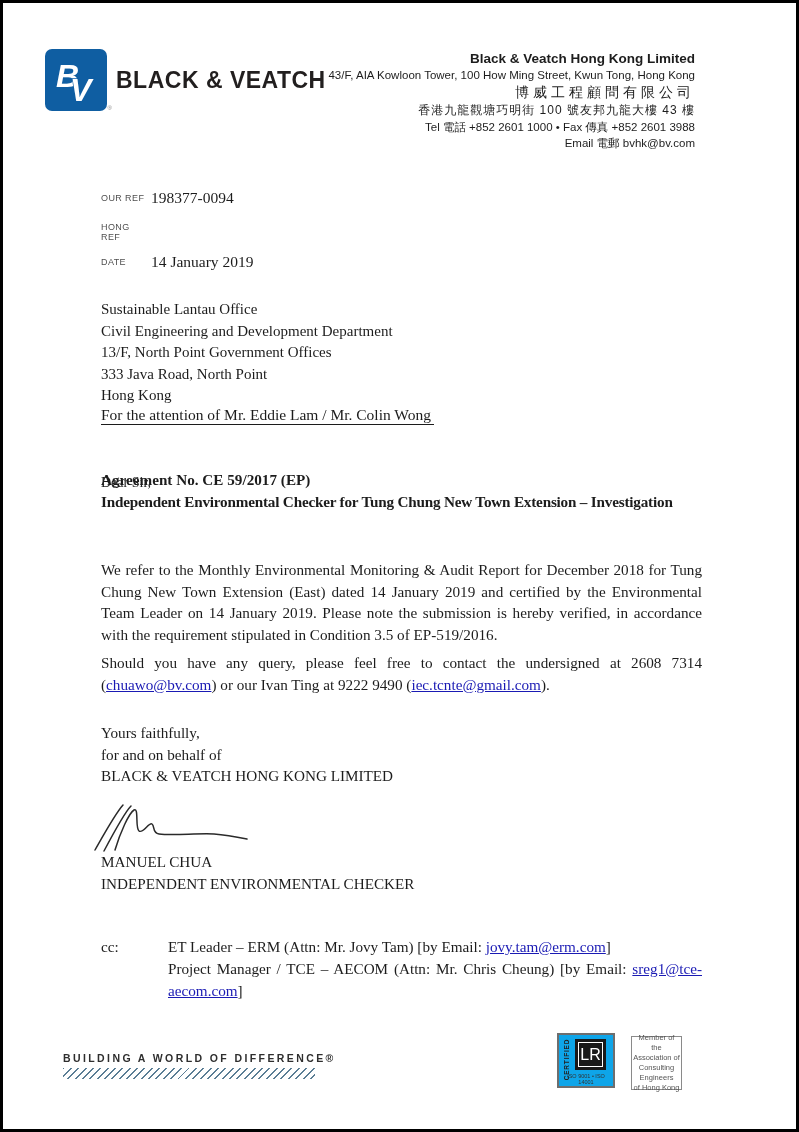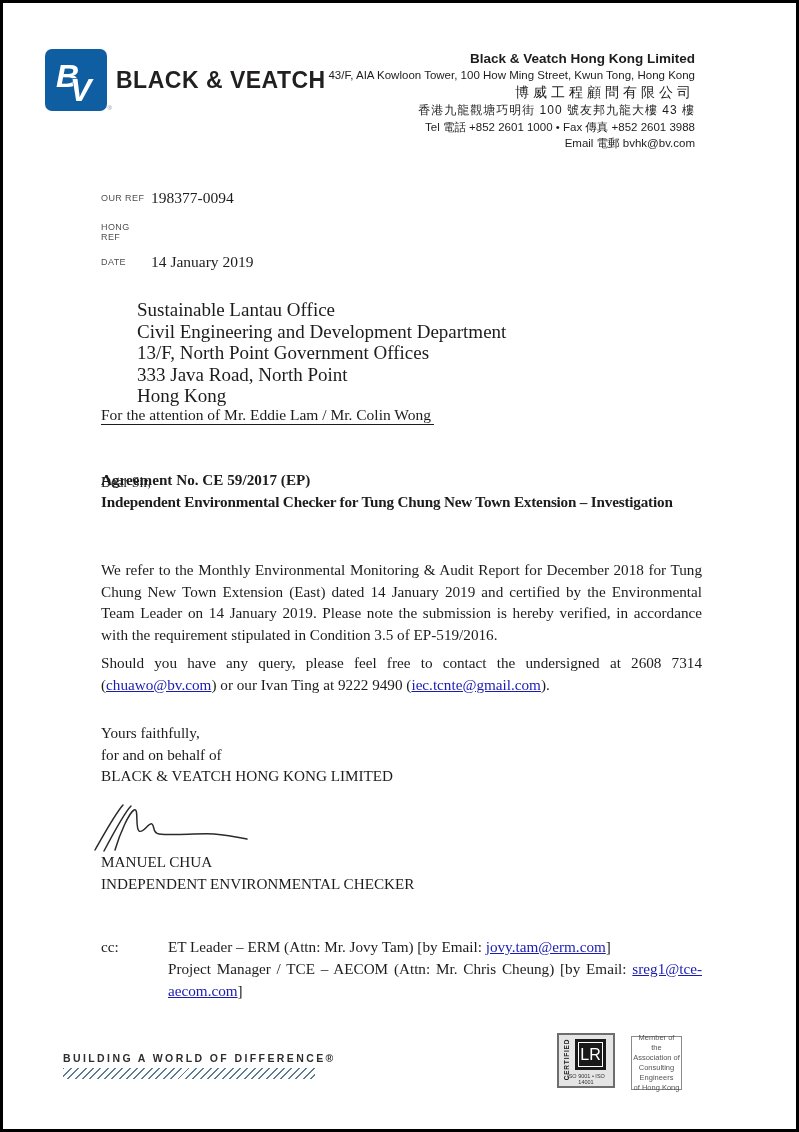--- a/index.html
+++ b/index.html
@@ -21,21 +21,21 @@
   .hq-zh-name { font-size:14px; letter-spacing:4px; line-height:19px; }
   .hq-zh-addr { font-size:12px; letter-spacing:1px; line-height:17px; }
 
   
   .refs { position:absolute; left:98px; top:186px; }
   .ref-row { display:flex; margin-bottom:11px; min-height:18px; }
   .ref-label { width:50px; font-family:"Liberation Sans",sans-serif; font-size:9px; color:#4f4f4f; letter-spacing:.4px; padding-top:4px; }
   .ref-value { font-size:15.5px; }
 
   
-  .recipient { position:absolute; left:98px; top:296px; font-size:19px; line-height:21.5px;margin-left:36px; }
+  .recipient { position:absolute; left:98px; top:296px; font-size:15px; line-height:21.5px; }
   .attention { position:absolute; left:98px; top:403px; font-size:15.5px; }
   .attention span { border-bottom:1.5px solid #1c1c1c; padding-right:3px; padding-bottom:1px; }
 
   .salutation { position:absolute; left:98px; top:436px; font-size:14px;margin-top:36px; }
 
   
   .subject { position:absolute; left:98px; top:466px; font-weight:bold; font-size:15.2px; line-height:21.5px; width:602px; }
   .subject-project { white-space:nowrap; letter-spacing:-.2px; }
   .subject-report { position:absolute; left:98px; top:520px; font-weight:bold; font-size:15.2px; }
   .subject-report span { border-bottom:1.5px solid #1c1c1c; padding-bottom:1px; }
@@ -55,21 +55,21 @@
   .cc { position:absolute; left:98px; top:933px; width:601px; font-size:15.2px; line-height:21.8px; display:flex; }
   .cc-label { width:67px; }
   .cc-entries { flex:1; }
   .cc-entry { text-align:justify; }
 
   
   .tagline { position:absolute; left:60px; top:1049px; font-family:"Liberation Sans",sans-serif; font-size:10.5px; font-weight:bold; letter-spacing:2.4px; color:#2e2e2e; }
   .hatch { position:absolute; left:60px; top:1065px; width:252px; height:11px;
     background:repeating-linear-gradient(135deg,#5b7e95 0 1.4px,transparent 1.4px 5.2px); }
 
-  .lr-badge { position:absolute; left:554px; top:1030px; width:58px; height:55px; border:2px solid #6e6e6e; box-sizing:border-box; background:#e5e5e5; }
+  .lr-badge { position:absolute; left:554px; top:1030px; width:58px; height:55px; border:2px solid #6e6e6e; box-sizing:border-box; background:#0ea5e9; }
   .lr-cert { position:absolute; left:-16px; top:21px; width:46px; text-align:center; transform:rotate(-90deg); font-family:"Liberation Sans",sans-serif; font-size:6.5px; font-weight:bold; letter-spacing:.8px; color:#222; }
   .lr-square { position:absolute; left:16px; top:4px; width:31px; height:31px; background:#191919; display:flex; align-items:center; justify-content:center; outline:1px solid #fff; outline-offset:-4px; }
   .lr-square span { color:#fff; font-family:"Liberation Sans",sans-serif; font-size:16px; letter-spacing:0; }
   .lr-iso { position:absolute; bottom:1px; left:0; width:100%; text-align:center; font-family:"Liberation Sans",sans-serif; font-size:5.5px; color:#333; }
 
   .member-badge { position:absolute; left:628px; top:1033px; width:51px; height:54px; border:1.5px solid #8a8a8a; box-sizing:border-box; display:flex; flex-direction:column; justify-content:center; text-align:center; font-family:"Liberation Sans",sans-serif; font-size:7.5px; line-height:10px; color:#555; }
 </style>
 </head>
 <body>
 

